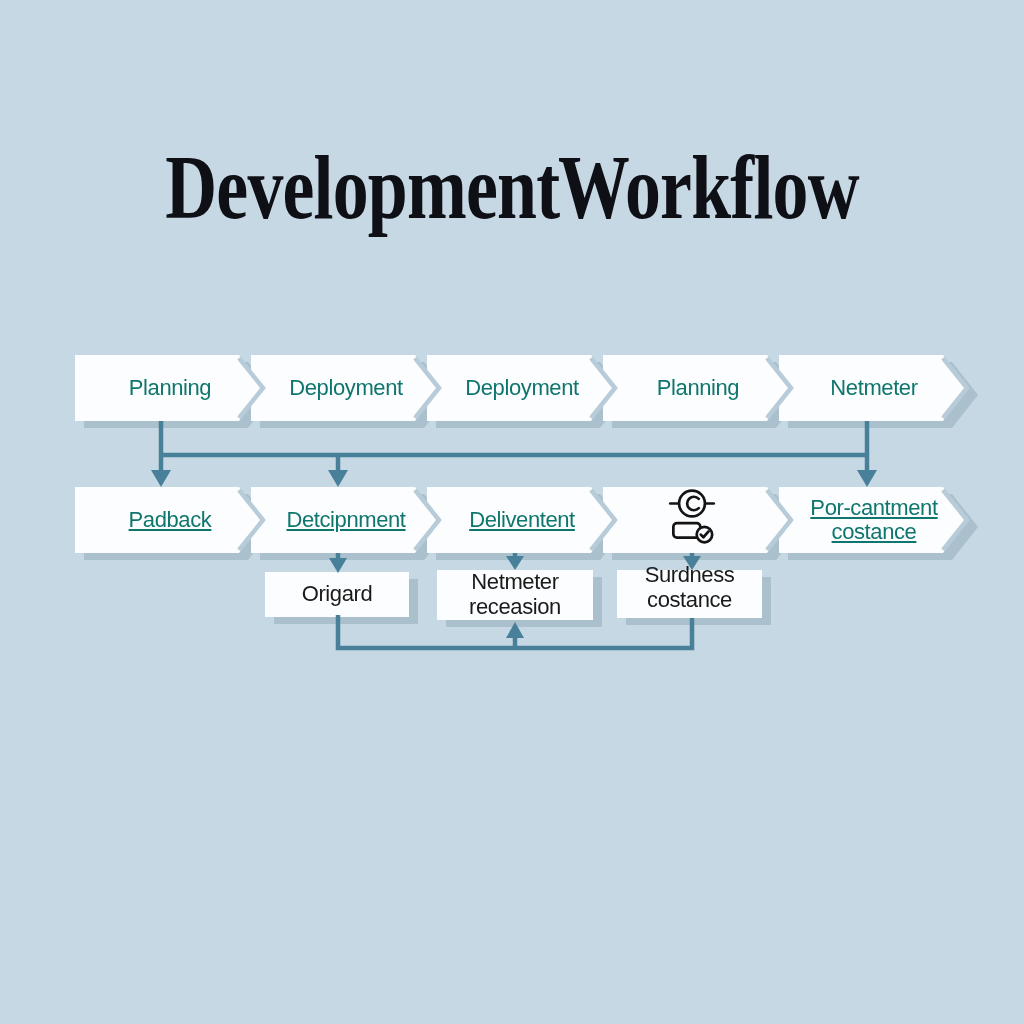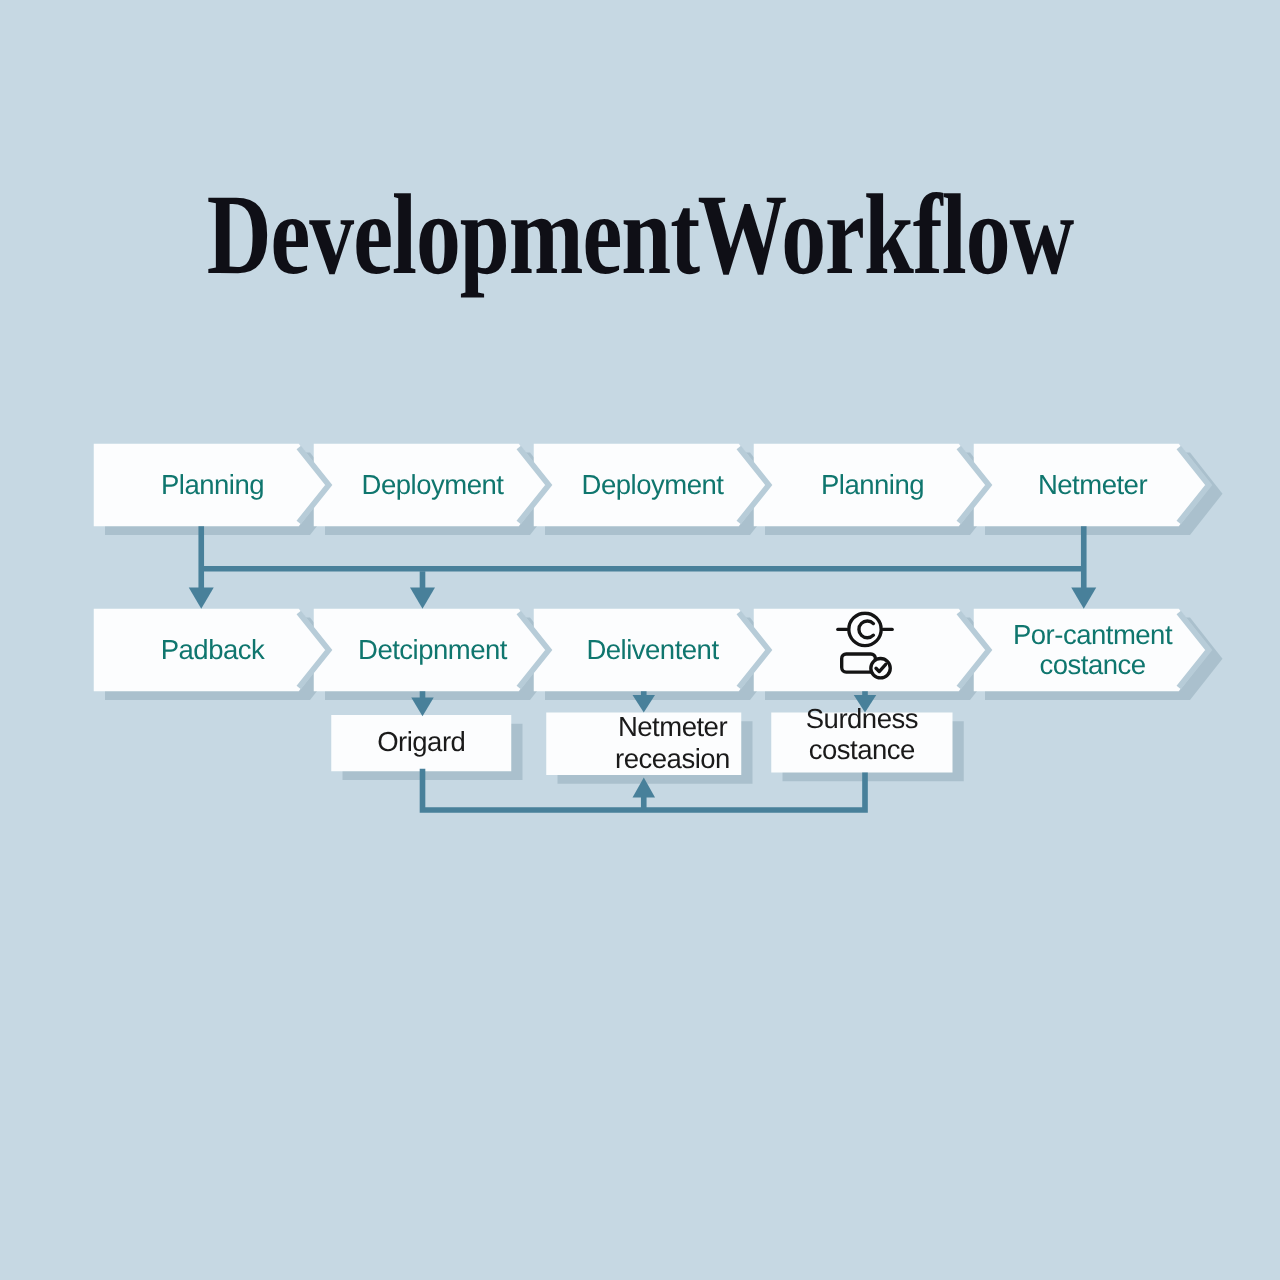--- a/index.html
+++ b/index.html
@@ -17,21 +17,21 @@
     letter-spacing:-1px;word-spacing:-0.24em;
     white-space:nowrap;
   }
   svg.diagram{position:absolute;left:0;top:0;}
   .stage{
     position:absolute;width:180px;height:66px;
     display:flex;align-items:center;justify-content:center;text-align:center;
     color:#0f766e;font-size:22px;letter-spacing:-0.4px;line-height:1.1;
   }
   .r1{top:355px;}
-  .r2{top:487px;}
+  .r2{top:487px;text-decoration:underline;}
   .note{
     position:absolute;display:flex;align-items:center;justify-content:center;
     text-align:center;color:#1a1a1a;font-size:22px;letter-spacing:-0.4px;line-height:1.12;
   }
   .iconbox{
     position:absolute;left:662px;top:488px;width:60px;height:60px;
     display:flex;align-items:center;justify-content:center;
   }
 </style>
 </head>
@@ -154,18 +154,18 @@
       <rect x="6" y="33" width="26" height="14" rx="3.5"></rect>
       <circle cx="36" cy="44" r="7.5" fill="#fcfdfe"></circle>
       <path d="M32.5,44 l2.5,2.6 l5,-5.6"></path>
     </g>
   </svg>
 </div>
 
 <div class="note" style="left:265px;top:572px;width:144px;height:45px">
     <span>Origard</span>
   </div>
-<div class="note" style="left:460px;top:570px;width:156px;height:50px">
+<div class="note" style="left:437px;top:570px;width:156px;height:50px">
     <span>Netmeter receasion</span>
   </div>
 <div class="note" style="left:617px;top:570px;width:145px;height:36px">
     <span>Surdness costance</span>
   </div>
 
 </body></html>

